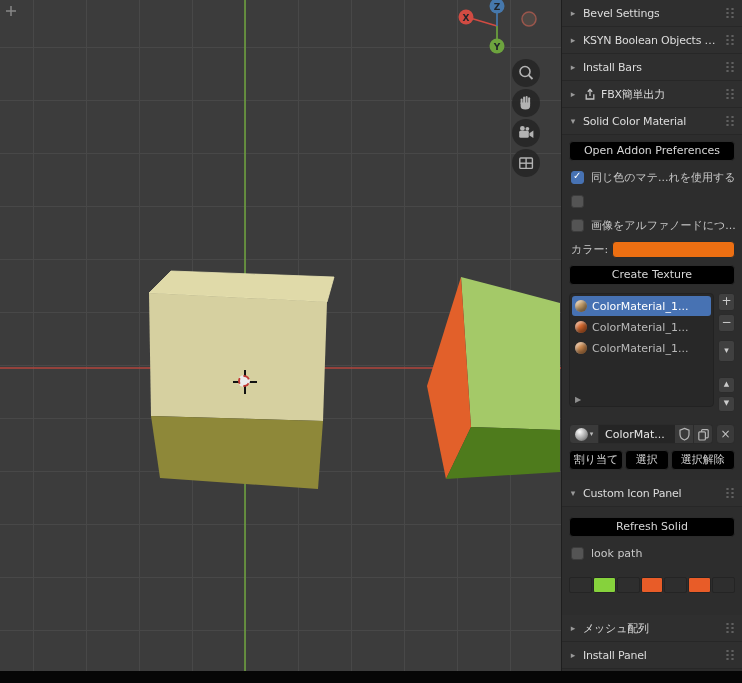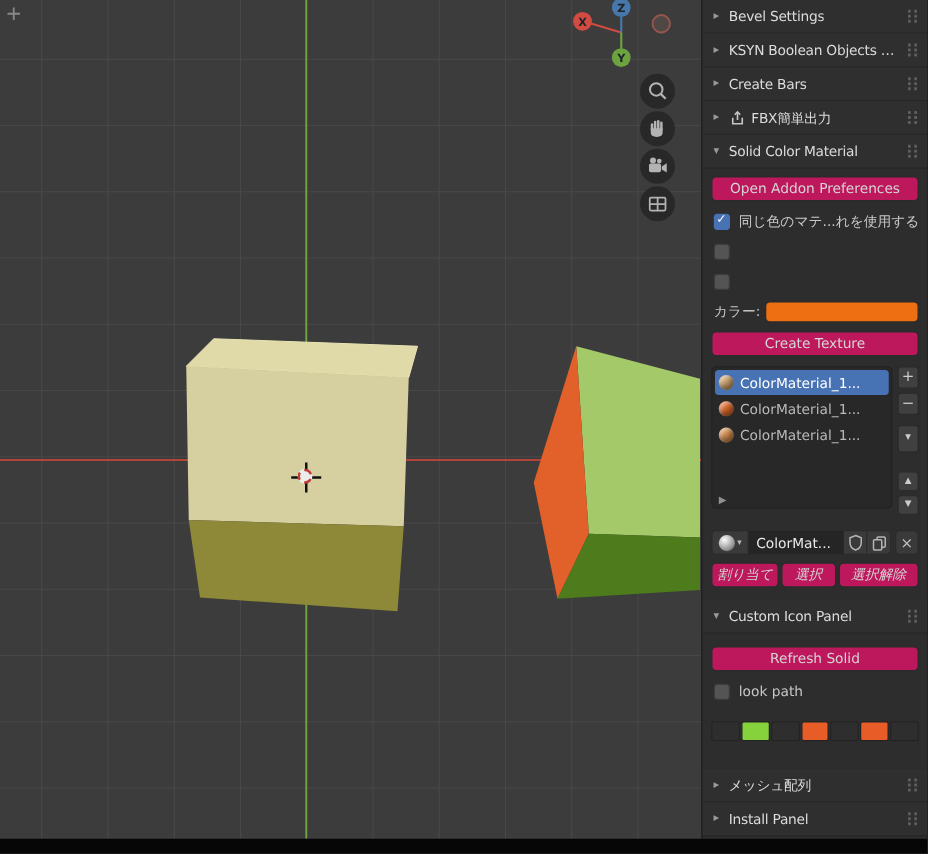--- a/index.html
+++ b/index.html
@@ -30,21 +30,21 @@
            background:#2d2d2d;border-left:1px solid #1e1e1e;color:#cfcfcf;overflow:hidden;}
   .hdr{height:26px;display:flex;align-items:center;gap:5px;padding:0 7px 0 6px;font-size:11px;
        letter-spacing:-0.2px;color:#dcdcdc;background:#2f2f2f;border-bottom:1px solid #272727;}
   .chev{flex:0 0 10px;color:#9a9a9a;font-size:9px;text-align:center;}
   .title{white-space:nowrap;overflow:hidden;text-overflow:ellipsis;}
   .grip{margin-left:auto;flex:0 0 auto;width:10px;height:12px;
         background-image:radial-gradient(circle,#616161 1px,transparent 1.3px);
         background-size:5px 4px;}
   .hicon{flex:0 0 auto;display:flex;align-items:center;}
   .pcontent{padding:2px 7px 10px;}
-  .btn{height:18px;line-height:17px;text-align:center;background:#be185d;border:1px solid #2b2b2b;
+  .btn{height:18px;line-height:17px;text-align:center;background:#000000;border:1px solid #2b2b2b;
        border-radius:4px;font-size:11px;color:#d6d6d6;margin:4px 0;white-space:nowrap;overflow:hidden;}
   .cbrow{display:flex;align-items:center;gap:7px;height:24px;padding-left:2px;}
   .cb{position:relative;flex:0 0 13px;width:13px;height:13px;border-radius:3px;background:#545454;
       border:1px solid #3c3c3c;box-sizing:border-box;}
   .cb.checked{background:#4772b3;border-color:#4772b3;}
   .tick{position:absolute;left:1px;top:-2px;color:#fff;font-size:10px;}
   .cblabel{font-size:11px;color:#c8c8c8;white-space:nowrap;overflow:hidden;}
   .colorrow{display:flex;align-items:center;gap:4px;height:24px;padding-left:2px;}
   .swatch-lg{flex:1;height:15px;border-radius:4px;border:1px solid #2b2b2b;}
   .listwrap{display:flex;gap:4px;margin-top:8px;}
@@ -67,21 +67,21 @@
              border-radius:4px 0 0 4px;display:flex;align-items:center;justify-content:center;gap:2px;box-sizing:border-box;}
   .db-sphere .ms{width:13px;height:13px;border-radius:50%;
                  background:radial-gradient(circle at 35% 30%,#fdfdfd,#9a9a9a 60%,#4c4c4c);}
   .db-sphere .dd{font-size:7px;color:#bbb;}
   .db-name{flex:1;height:20px;background:#252525;border-top:1px solid #2b2b2b;border-bottom:1px solid #2b2b2b;
            color:#e8e8e8;font-size:11px;line-height:19px;padding:0 6px;white-space:nowrap;overflow:hidden;box-sizing:border-box;}
   .db-icon{flex:0 0 19px;height:20px;background:#3a3a3a;border:1px solid #2b2b2b;border-left:none;
            display:flex;align-items:center;justify-content:center;box-sizing:border-box;color:#c2c2c2;font-size:12px;}
   .db-icon.dbr{border-radius:0 4px 4px 0;}
   .db-icon.db-x{margin-left:3px;border-left:1px solid #2b2b2b;border-radius:4px;}
-  .assignrow{display:flex;gap:2px;margin-top:6px;font-style:italic;}
+  .assignrow{display:flex;gap:2px;margin-top:6px;}
   .assignrow .btn{margin:0;}
   .b1{flex:1.25;}.b2{flex:1;}.b3{flex:1.5;}
   .swrow{display:flex;gap:1px;margin-top:12px;height:16px;}
   .sw{flex:1;border:1px solid #242424;border-radius:2px;}
   .statusbar{position:absolute;left:0;top:671px;width:742px;height:12px;background:#060606;}
 </style>
 </head>
 <body>
 
 <div class="app">
@@ -173,21 +173,21 @@
     </div>
 
     <div class="hdr">
       <span class="chev">▸</span>
       <span class="title">KSYN Boolean Objects Status</span>
       <span class="grip"></span>
     </div>
 
     <div class="hdr">
       <span class="chev">▸</span>
-      <span class="title">Create Bars</span>
+      <span class="title">Install Bars</span>
       <span class="grip"></span>
     </div>
 
     <div class="hdr">
       <span class="chev">▸</span>
       <span class="hicon">
         <svg width="13" height="13">
           <g fill="none" stroke="#c5c5c5" stroke-width="1.3">
             <path d="M3.2 6.2 V11 H10.8 V6.2"></path>
             <line x1="7" y1="2" x2="7" y2="8"></line>
@@ -214,20 +214,21 @@
         </span>
         <span class="cblabel">同じ色のマテ...れを使用する</span>
       </div>
 
       <div class="cbrow">
         <span class="cb"></span>
       </div>
 
       <div class="cbrow">
         <span class="cb"></span>
+        <span class="cblabel">画像をアルファノードにつ...</span>
       </div>
 
       <div class="colorrow">
         <span class="cblabel">カラー:</span>
         <span class="swatch-lg" style="background: rgb(237, 111, 18);"></span>
       </div>
 
       <div class="btn">Create Texture</div>
 
       <div class="listwrap">

